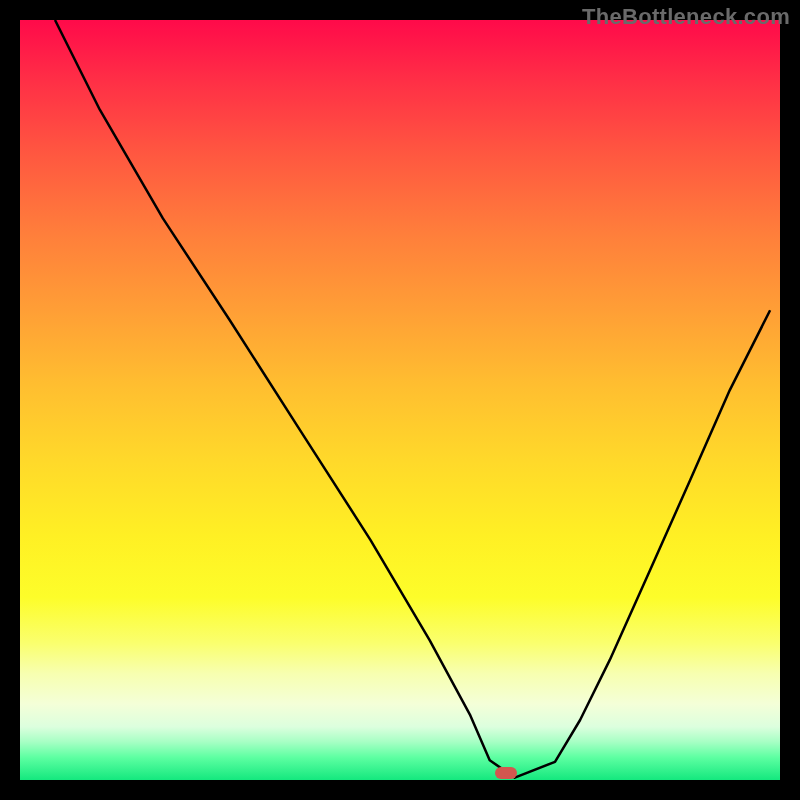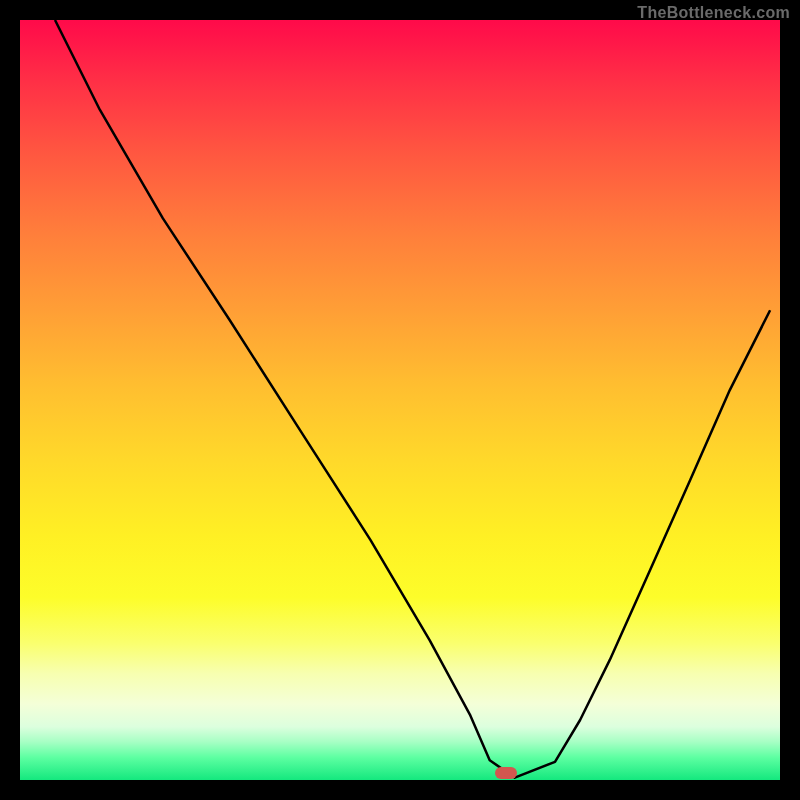--- a/index.html
+++ b/index.html
@@ -15,21 +15,21 @@
     position: relative;
     width: 800px;
     height: 800px;
     background: #000;
   }
   .watermark {
     position: absolute;
     top: 4px;
     right: 10px;
     color: #6a6a6a;
-    font-size: 16px;
+    font-size: 22px;
     font-weight: 600;
     letter-spacing: 0.3px;
     z-index: 5;
   }
   .plot-area {
     position: absolute;
     left: 20px;
     top: 20px;
     width: 760px;
     height: 760px;

